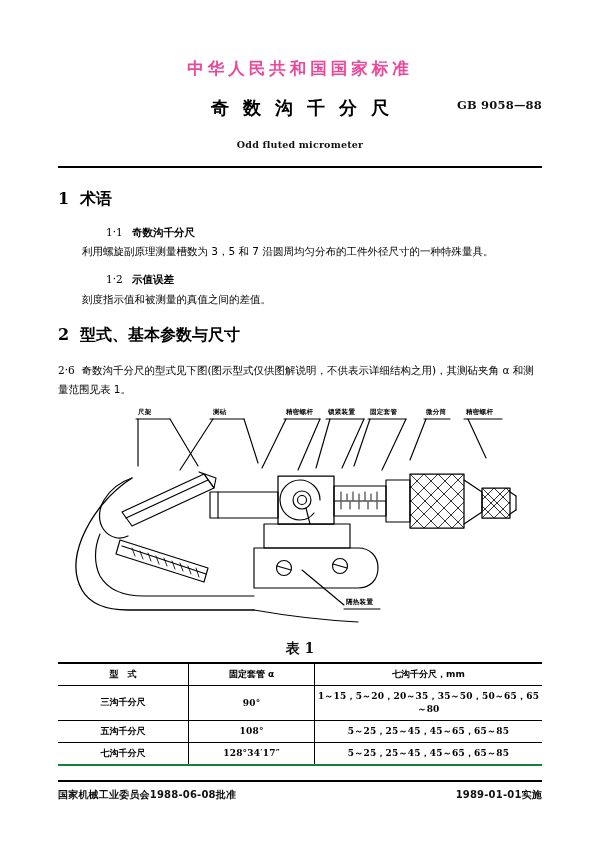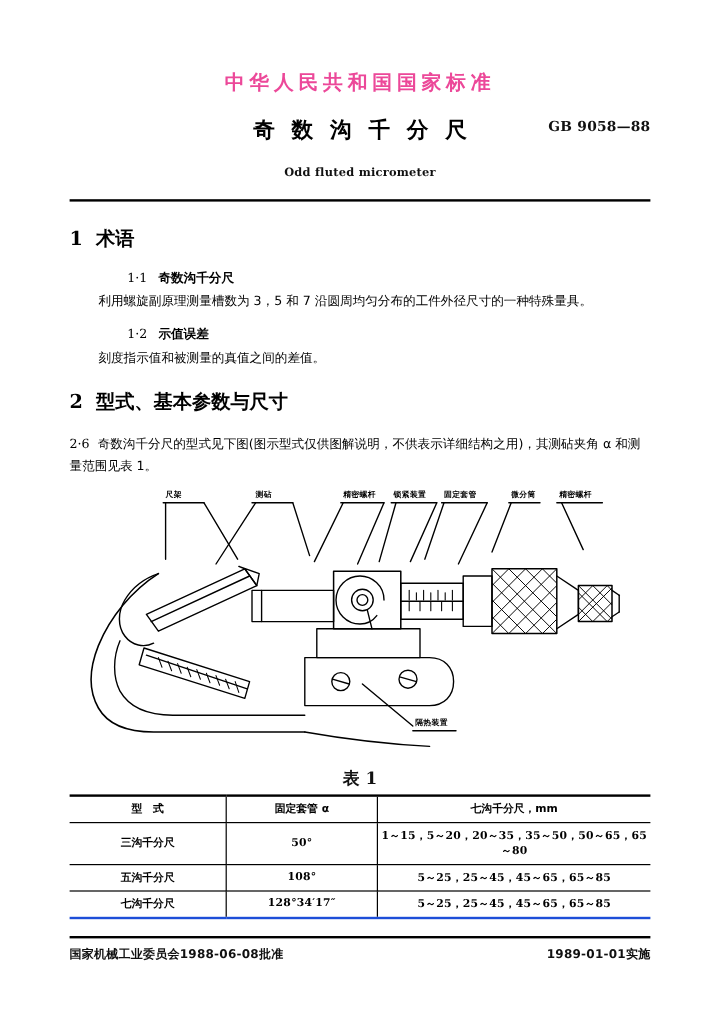--- a/index.html
+++ b/index.html
@@ -147,21 +147,21 @@
     border-bottom:1px solid #000;
     text-align:center;
     padding:4px 2px;
     font-weight:bold;
     color:#000;
   }
   table.t1 tr:first-child th{
     border-top:2px solid #000;
   }
   table.t1 tr:last-child td{
-    border-bottom:2px solid #1d4ed8;
+    border-bottom:2px solid #15803d;
   }
   table.t1 td:first-child,table.t1 th:first-child{border-left:none;margin-top:48px;}
   table.t1 td:last-child,table.t1 th:last-child{border-right:none;}
   .col-type{width:27%;}
   .col-ang{width:26%;}
   .col-rng{width:47%;}
   .mono{font-family:"DejaVu Serif","Liberation Serif",serif;letter-spacing:.2px;}
 
   
   .rule-bot{
@@ -397,21 +397,21 @@
 
   <table class="t1">
     <tbody>
       <tr>
         <th class="col-type">型　式</th>
         <th class="col-ang">固定套管 α</th>
         <th class="col-rng">七沟千分尺，mm</th>
       </tr>
       <tr>
         <td>三沟千分尺</td>
-        <td class="mono">50°</td>
+        <td class="mono">90°</td>
         <td class="mono">1～15，5～20，20～35，35～50，50～65，65～80</td>
       </tr>
       <tr>
         <td>五沟千分尺</td>
         <td class="mono">108°</td>
         <td class="mono">5～25，25～45，45～65，65～85</td>
       </tr>
       <tr>
         <td>七沟千分尺</td>
         <td class="mono">128°34′17″</td>

